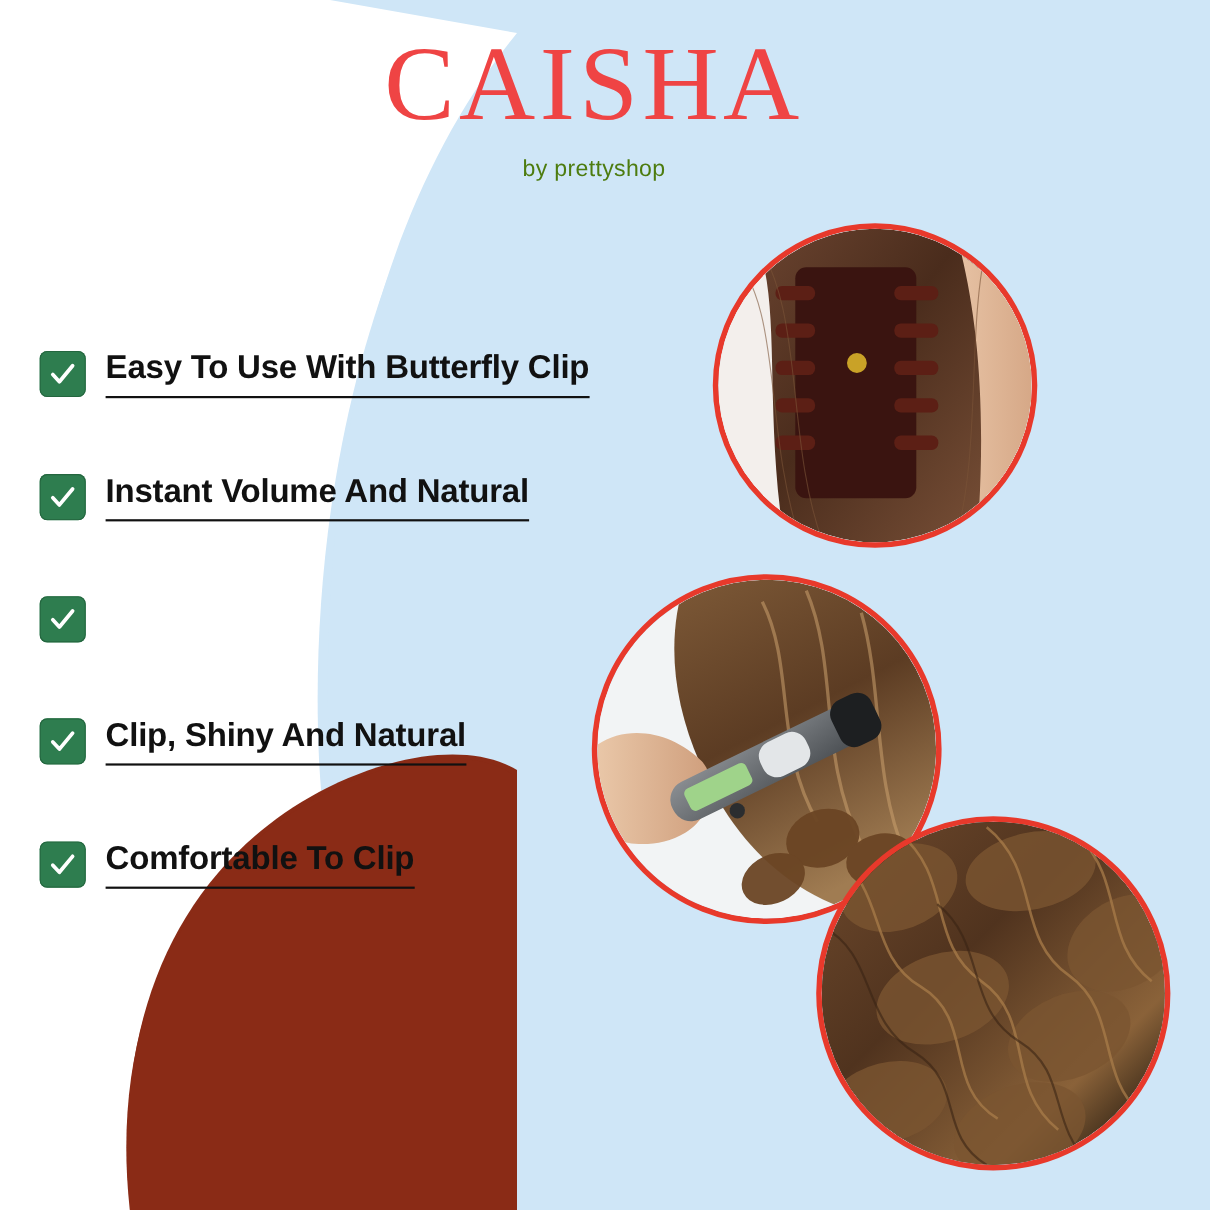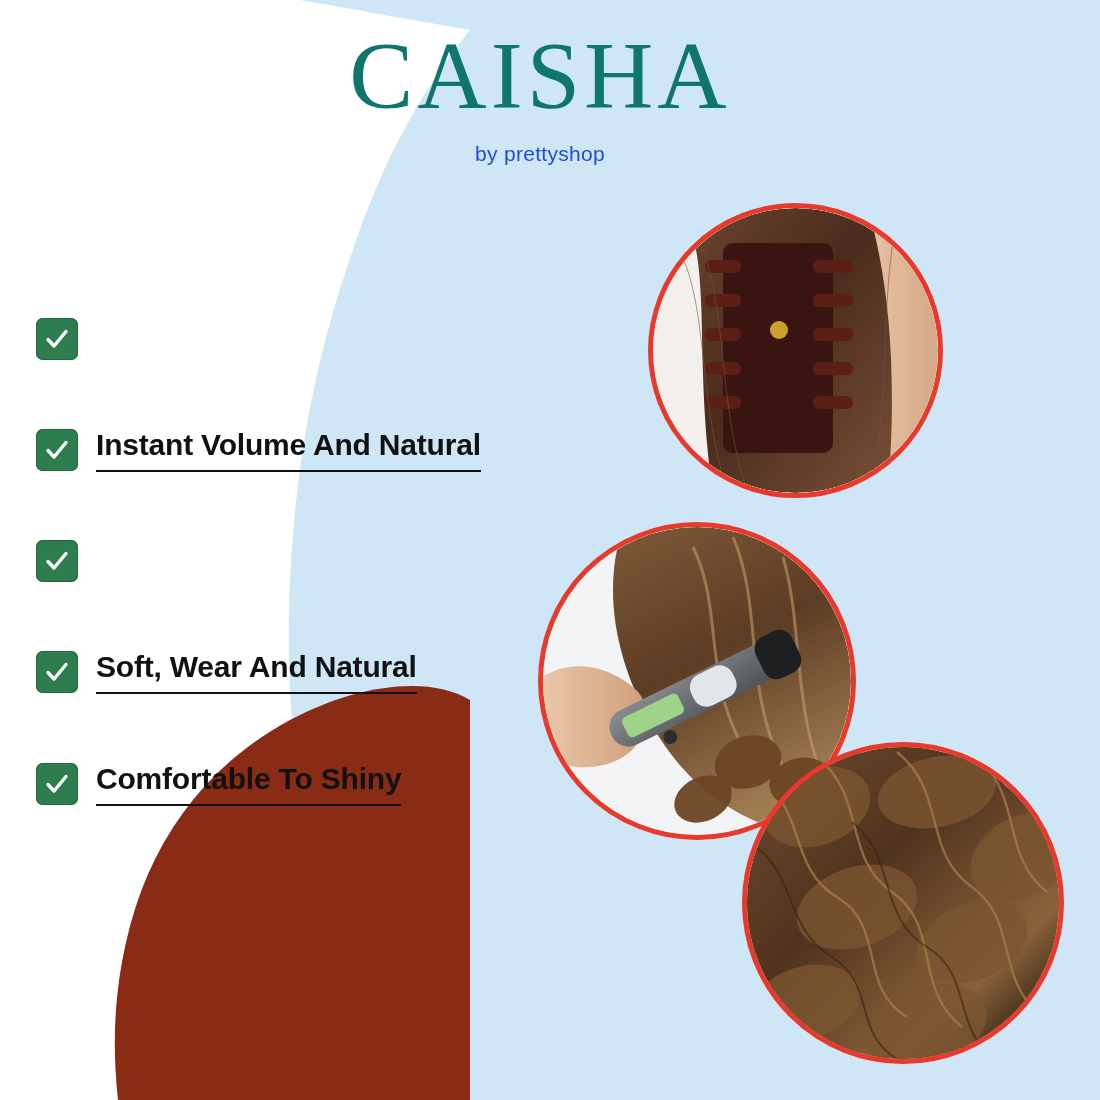--- a/index.html
+++ b/index.html
@@ -34,30 +34,30 @@
     position: absolute;
     top: 28px;
     left: 330px;
     width: 420px;
     text-align: center;
   }
   .logo-word {
     font-family: "Liberation Serif", serif;
     font-size: 96px;
     letter-spacing: 4px;
-    color: #0f766e;
+    color: #ef4444;
     line-height: 1.0;
     font-weight: 400;
     white-space: nowrap;
   }
   .logo-sub {
     margin-top: 18px;
     font-family: "Liberation Sans", sans-serif;
     font-size: 21px;
-    color: #1d4ed8;
+    color: #4d7c0f;
     letter-spacing: 0.3px;
   }
 
   
   .features {
     position: absolute;
     left: 36px;
     top: 318px;
     width: 600px;
   }
@@ -142,20 +142,24 @@
   </div>
 
   <div class="features">
 
     <div class="feature-row">
       <span class="check-box">
         <svg width="26" height="26" viewBox="0 0 26 26" aria-hidden="true">
           <path d="M4 13.5 L10 20 L22 5.5" fill="none" stroke="#ffffff" stroke-width="3.4" stroke-linecap="round" stroke-linejoin="round"></path>
         </svg>
       </span>
+      <span class="feature-text-wrap">
+        <span class="feature-text">Easy To Use With Butterfly Clip</span>
+        <span class="feature-underline"></span>
+      </span>
     </div>
 
     <div class="feature-row">
       <span class="check-box">
         <svg width="26" height="26" viewBox="0 0 26 26" aria-hidden="true">
           <path d="M4 13.5 L10 20 L22 5.5" fill="none" stroke="#ffffff" stroke-width="3.4" stroke-linecap="round" stroke-linejoin="round"></path>
         </svg>
       </span>
       <span class="feature-text-wrap">
         <span class="feature-text">Instant Volume And Natural</span>
@@ -174,33 +178,33 @@
       </span>
     </div>
 
     <div class="feature-row">
       <span class="check-box">
         <svg width="26" height="26" viewBox="0 0 26 26" aria-hidden="true">
           <path d="M4 13.5 L10 20 L22 5.5" fill="none" stroke="#ffffff" stroke-width="3.4" stroke-linecap="round" stroke-linejoin="round"></path>
         </svg>
       </span>
       <span class="feature-text-wrap">
-        <span class="feature-text">Soft, Wear And Natural</span>
-        <span class="feature-underline"></span>
-      </span>
-    </div>
-
-    <div class="feature-row">
-      <span class="check-box">
-        <svg width="26" height="26" viewBox="0 0 26 26" aria-hidden="true">
-          <path d="M4 13.5 L10 20 L22 5.5" fill="none" stroke="#ffffff" stroke-width="3.4" stroke-linecap="round" stroke-linejoin="round"></path>
-        </svg>
-      </span>
-      <span class="feature-text-wrap">
-        <span class="feature-text">Comfortable To Shiny</span>
+        <span class="feature-text">Clip, Shiny And Natural</span>
+        <span class="feature-underline"></span>
+      </span>
+    </div>
+
+    <div class="feature-row">
+      <span class="check-box">
+        <svg width="26" height="26" viewBox="0 0 26 26" aria-hidden="true">
+          <path d="M4 13.5 L10 20 L22 5.5" fill="none" stroke="#ffffff" stroke-width="3.4" stroke-linecap="round" stroke-linejoin="round"></path>
+        </svg>
+      </span>
+      <span class="feature-text-wrap">
+        <span class="feature-text">Comfortable To Clip</span>
         <span class="feature-underline"></span>
       </span>
     </div>
 
   </div>
 
   <div class="photo photo-1">
     <div class="photo-inner">
       <svg width="285" height="285" viewBox="0 0 285 285" preserveAspectRatio="xMidYMid slice" aria-hidden="true">
         <defs>

